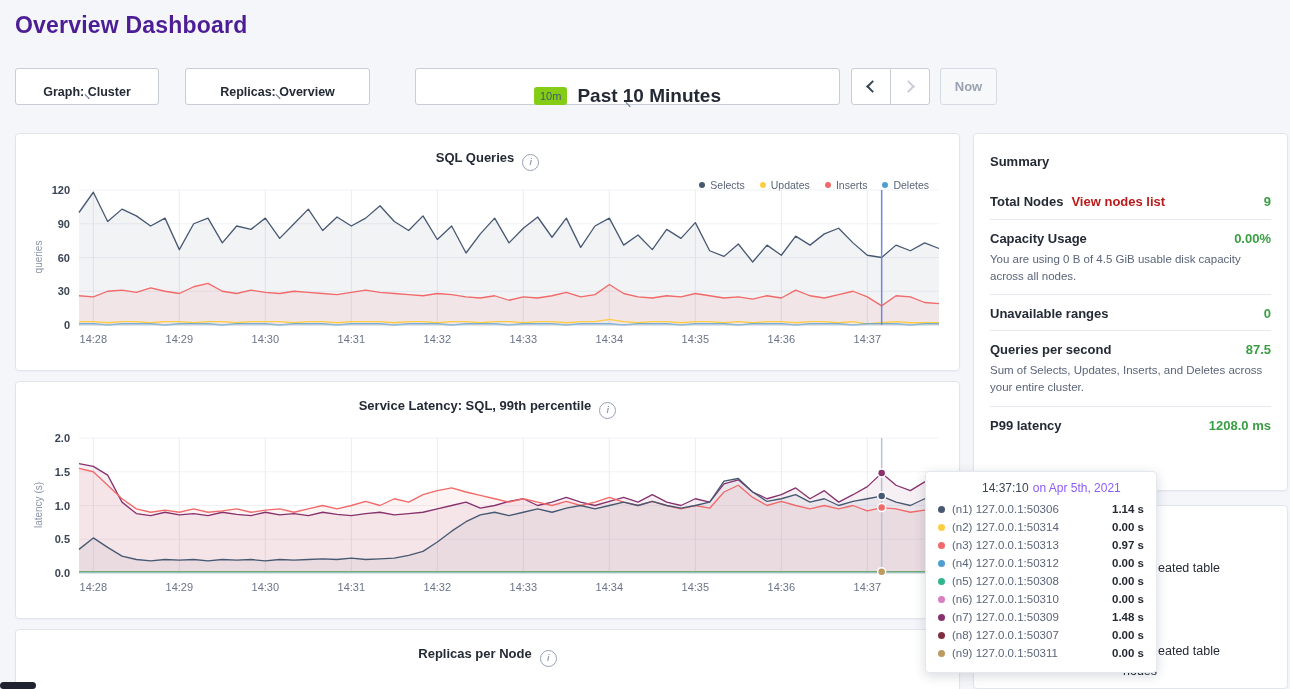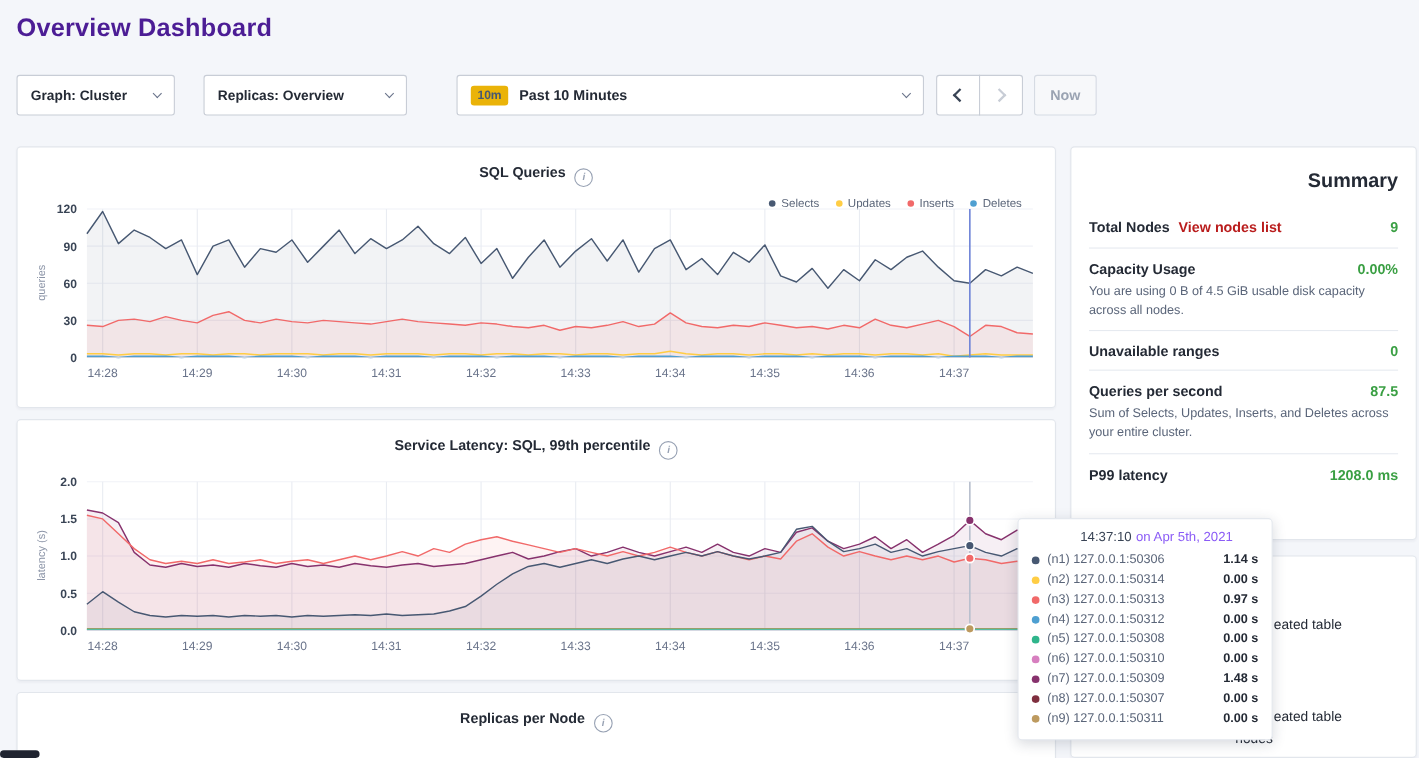--- a/index.html
+++ b/index.html
@@ -10,34 +10,34 @@
   }
   h1.page-title{
     position:absolute;left:15px;top:12px;margin:0;
     font-size:23px;font-weight:600;color:#4c1d95;letter-spacing:.2px;
   }
   
   .btn{
     position:absolute;top:68px;height:37px;box-sizing:border-box;
     background:#fff;border:1px solid #c8cdd6;border-radius:3px;
     display:flex;align-items:center;justify-content:space-between;
-    padding:16px 12px;font-size:12.5px;font-weight:700;color:#242a35;cursor:pointer;
+    padding:16px 12px;font-size:12.5px;font-weight:700;color:#242a35;cursor:pointer;flex-direction:column;
   }
   .chev{display:inline-block;width:7px;height:7px;
     border-right:2px solid #394455;border-bottom:2px solid #394455;}
   .chev.sm{width:5px;height:5px;border-width:1.5px;border-color:#69738a;}
   .chev.down{transform:rotate(45deg);margin-top:-3px;}
   .chev.left{transform:rotate(135deg);margin-left:3px;}
   .chev.right{transform:rotate(-45deg);margin-right:3px;}
   .chev.light{border-color:#c8cdd6;}
   .range-badge{
-    background:#eab308;color:#475872;font-size:11px;font-weight:700;
+    background:#84cc16;color:#475872;font-size:11px;font-weight:400;
     padding:3px 6px;border-radius:3px;margin-right:10px;
   }
-  .range-label{font-size:13px;font-weight:700;}
+  .range-label{font-size:19px;font-weight:700;}
   .tp-left{display:flex;align-items:center;}
   .pager{position:absolute;left:851px;top:68px;display:flex;}
   .pg{
     width:40px;height:37px;box-sizing:border-box;background:#fff;
     border:1px solid #c8cdd6;display:flex;align-items:center;justify-content:center;
     cursor:pointer;padding:0;
   }
   .pg:first-child{border-radius:3px 0 0 3px;}
   .pg:last-child{border-radius:0 3px 3px 0;margin-left:-1px;}
   .btn-now{
@@ -63,21 +63,21 @@
   .legend-item{display:flex;align-items:center;font-size:10.5px;color:#5a6579;}
   .legend-item .dot{width:6px;height:6px;border-radius:50%;margin-right:5px;display:inline-block;}
   .y-title{
     position:absolute;left:22px;font-size:10px;color:#8a93a6;white-space:nowrap;
     transform:translate(-50%,-50%) rotate(-90deg);
   }
   .plot-svg{position:absolute;left:8px;top:50px;}
   svg text{font-family:"Liberation Sans",sans-serif;}
   
   .sum-inner{padding:14px 16px 10px;}
-  .sum-title{text-align:right;font-weight:700;font-size:18px;margin:6px 0 12px;}
+  .sum-title{text-align:left;font-weight:700;font-size:13px;margin:6px 0 12px;}
   .sum-row{display:flex;justify-content:space-between;align-items:baseline;padding:11px 0 9px;}
   .sum-label{font-size:13px;font-weight:700;color:#242a35;}
   .sum-link{font-size:13px;font-weight:700;color:#b91c1c;margin-left:8px;cursor:pointer;}
   .sum-value{font-size:13px;font-weight:700;color:#3a9f43;}
   .sum-sub{font-size:11.5px;color:#5a6579;line-height:1.45;margin:-4px 0 10px;}
   .divider{border-top:1px solid #e6eaf0;}
   
   .tooltip{
     position:absolute;left:925px;top:471px;width:232px;z-index:50;
     background:#fff;border:1px solid #e4e8ee;border-radius:4px;

